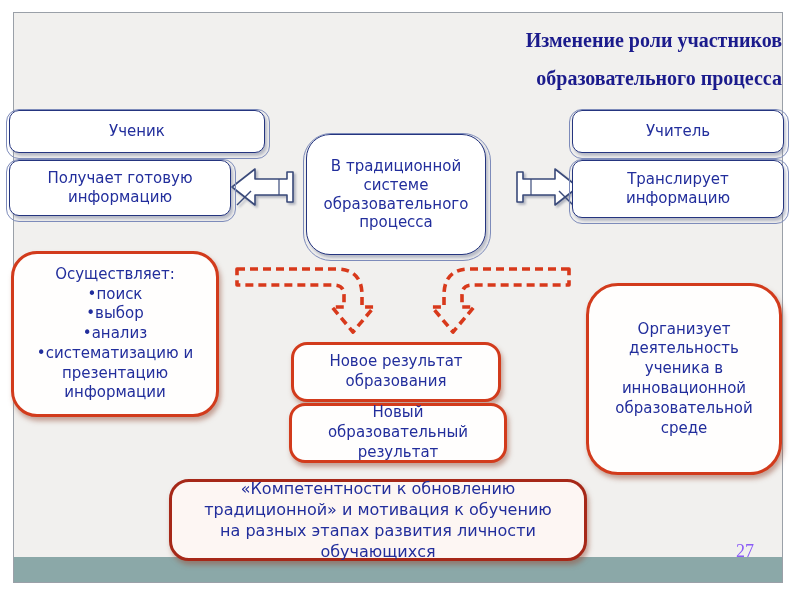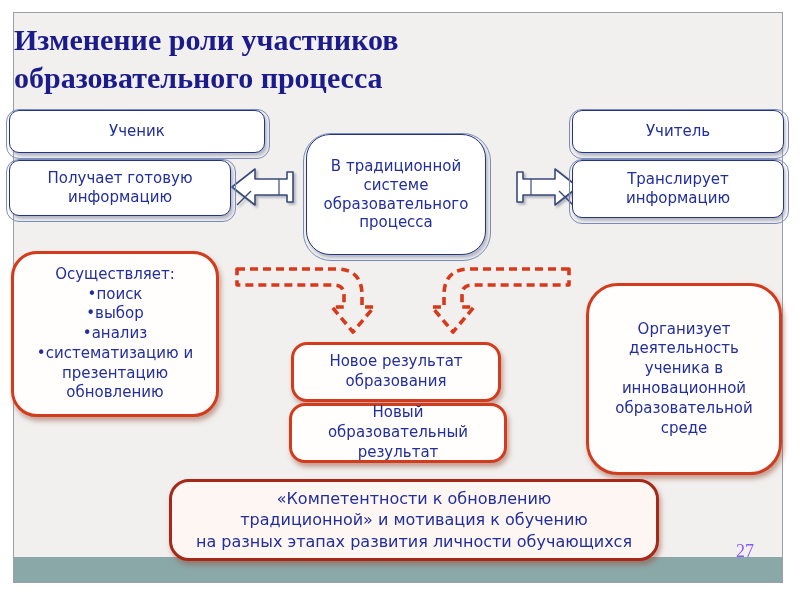--- a/index.html
+++ b/index.html
@@ -1,22 +1,22 @@
 <!DOCTYPE html>
 <html><head>
 <meta charset="utf-8">
 <style>
   html,body{margin:0;padding:0;background:#ffffff;width:800px;height:600px;overflow:hidden;
     font-family:"DejaVu Sans","Liberation Sans",sans-serif;}
   .panel{position:absolute;left:13px;top:12px;width:770px;height:571px;
     background:#f1f0ee;border:1px solid #9aa0a8;box-sizing:border-box;}
   .teal-band{position:absolute;left:0;right:0;bottom:0;height:25px;background:#8ba8a8;z-index:1;}
-  .title{position:absolute;left:0;top:8px;width:100%;text-align:left;z-index:2;
+  .title{position:absolute;left:0;top:8px;width:100%;text-align:right;z-index:2;
     font-family:"Liberation Serif","DejaVu Serif",serif;font-weight:bold;
-    font-size:30px;line-height:38px;color:#1b1b8c;}
+    font-size:20px;line-height:38px;color:#1b1b8c;}
   .nbox{position:absolute;background:#ffffff;border:1.6px solid #25357f;border-radius:10px;
     display:flex;align-items:center;justify-content:center;text-align:center;
     color:#222e9c;font-size:15px;line-height:1.25;box-shadow:2px 3px 3px rgba(110,120,150,.45);
     box-sizing:border-box;z-index:3;padding:2px 8px;}
   .nbox::after{content:"";position:absolute;left:-4px;top:-2px;right:-6px;bottom:-7px;
     border:1px solid #7d8bba;border-radius:13px;pointer-events:none;}
   .nbox.big{border-radius:24px;}
   .nbox.big::after{border-radius:28px;}
   .rbox{position:absolute;background:#fffefd;border:3px solid #d23b1c;border-radius:16px;
     display:flex;flex-direction:column;align-items:center;justify-content:center;text-align:center;
@@ -67,21 +67,21 @@
       <line x1="50" y1="18" x2="50" y2="34" stroke="#3a4a7a" stroke-width="1.2"></line>
       <line x1="8" y1="44" x2="22" y2="30" stroke="#3a4a7a" stroke-width="1.4"></line>
     </g>
   </svg>
 
   <div class="rbox round-l" style="left:-3px;top:238px;width:208px;height:166px;">
     <div>Осуществляет:</div>
     <div>•поиск</div>
     <div>•выбор</div>
     <div>•анализ</div>
-    <div>•систематизацию и презентацию обновлению</div>
+    <div>•систематизацию и презентацию информации</div>
   </div>
   <div class="rbox round-r" style="left:572px;top:226px;width:196px;height:192px;margin-top:44px;">
     <span>Организует деятельность ученика в инновационной образовательной среде</span>
   </div>
 
   <svg class="arrow-svg" style="left:219px;top:250px;" width="150" height="82" viewBox="0 0 150 82">
     <path d="M4,6 L103,6 Q129,6 129,32 L129,44 L141,44 L120,69 L99,44 L111,44 L111,32 Q111,22 101,22 L4,22 Z" fill="none" stroke="#d8391b" stroke-width="3.6" stroke-dasharray="8 5" stroke-linejoin="round"></path>
   </svg>
   <svg class="arrow-svg" style="left:409px;top:250px;" width="150" height="82" viewBox="0 0 150 82">
     <g transform="translate(150,0) scale(-1,1)">
@@ -89,21 +89,21 @@
     </g>
   </svg>
 
   <div class="rbox" style="left:277px;top:329px;width:210px;height:60px;">
     <span>Новое результат образования</span>
   </div>
   <div class="rbox" style="left:275px;top:390px;width:218px;height:60px;">
     <span>Новый образовательный результат</span>
   </div>
 
-  <div class="rbox dark" style="left:155px;top:466px;width:490px;height:82px;">
+  <div class="rbox dark" style="left:155px;top:466px;width:418px;height:82px;">
     <div>«Компетентности к обновлению</div>
     <div>традиционной» и мотивация к обучению</div>
     <div>на разных этапах развития личности обучающихся</div>
   </div>
 
   <div class="teal-band"></div>
   <div class="page-num">27</div>
 </div>
 
 </body></html>

